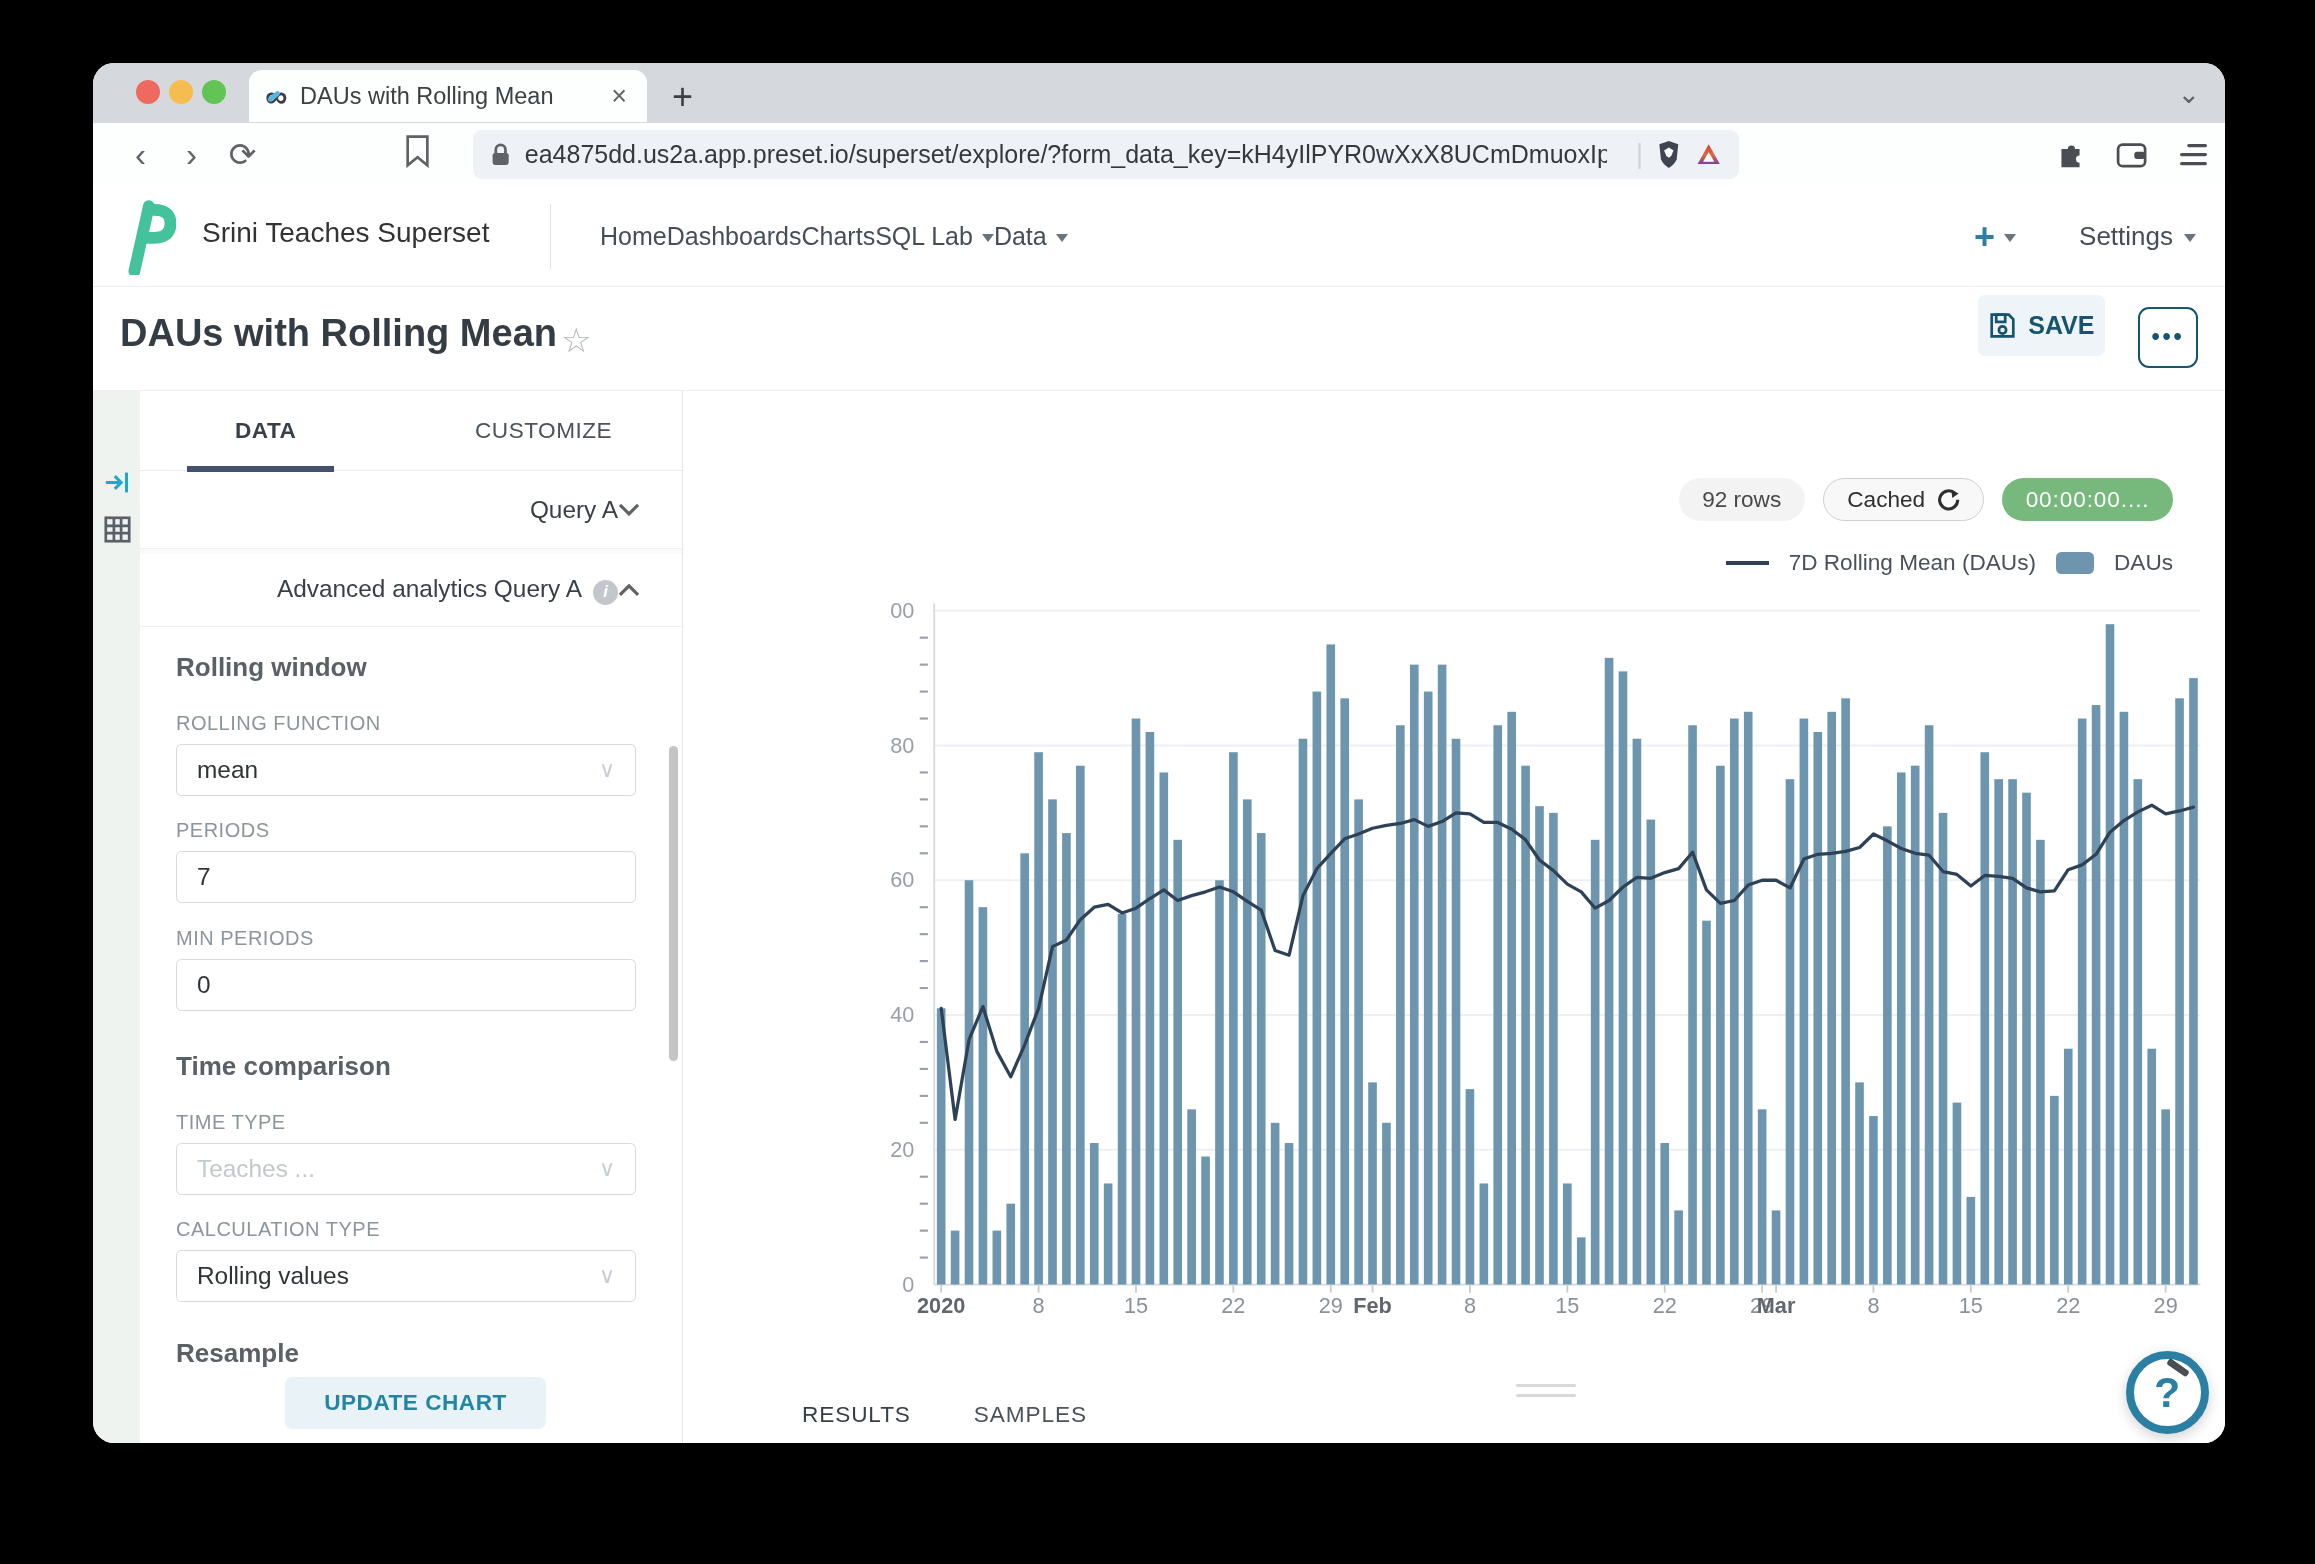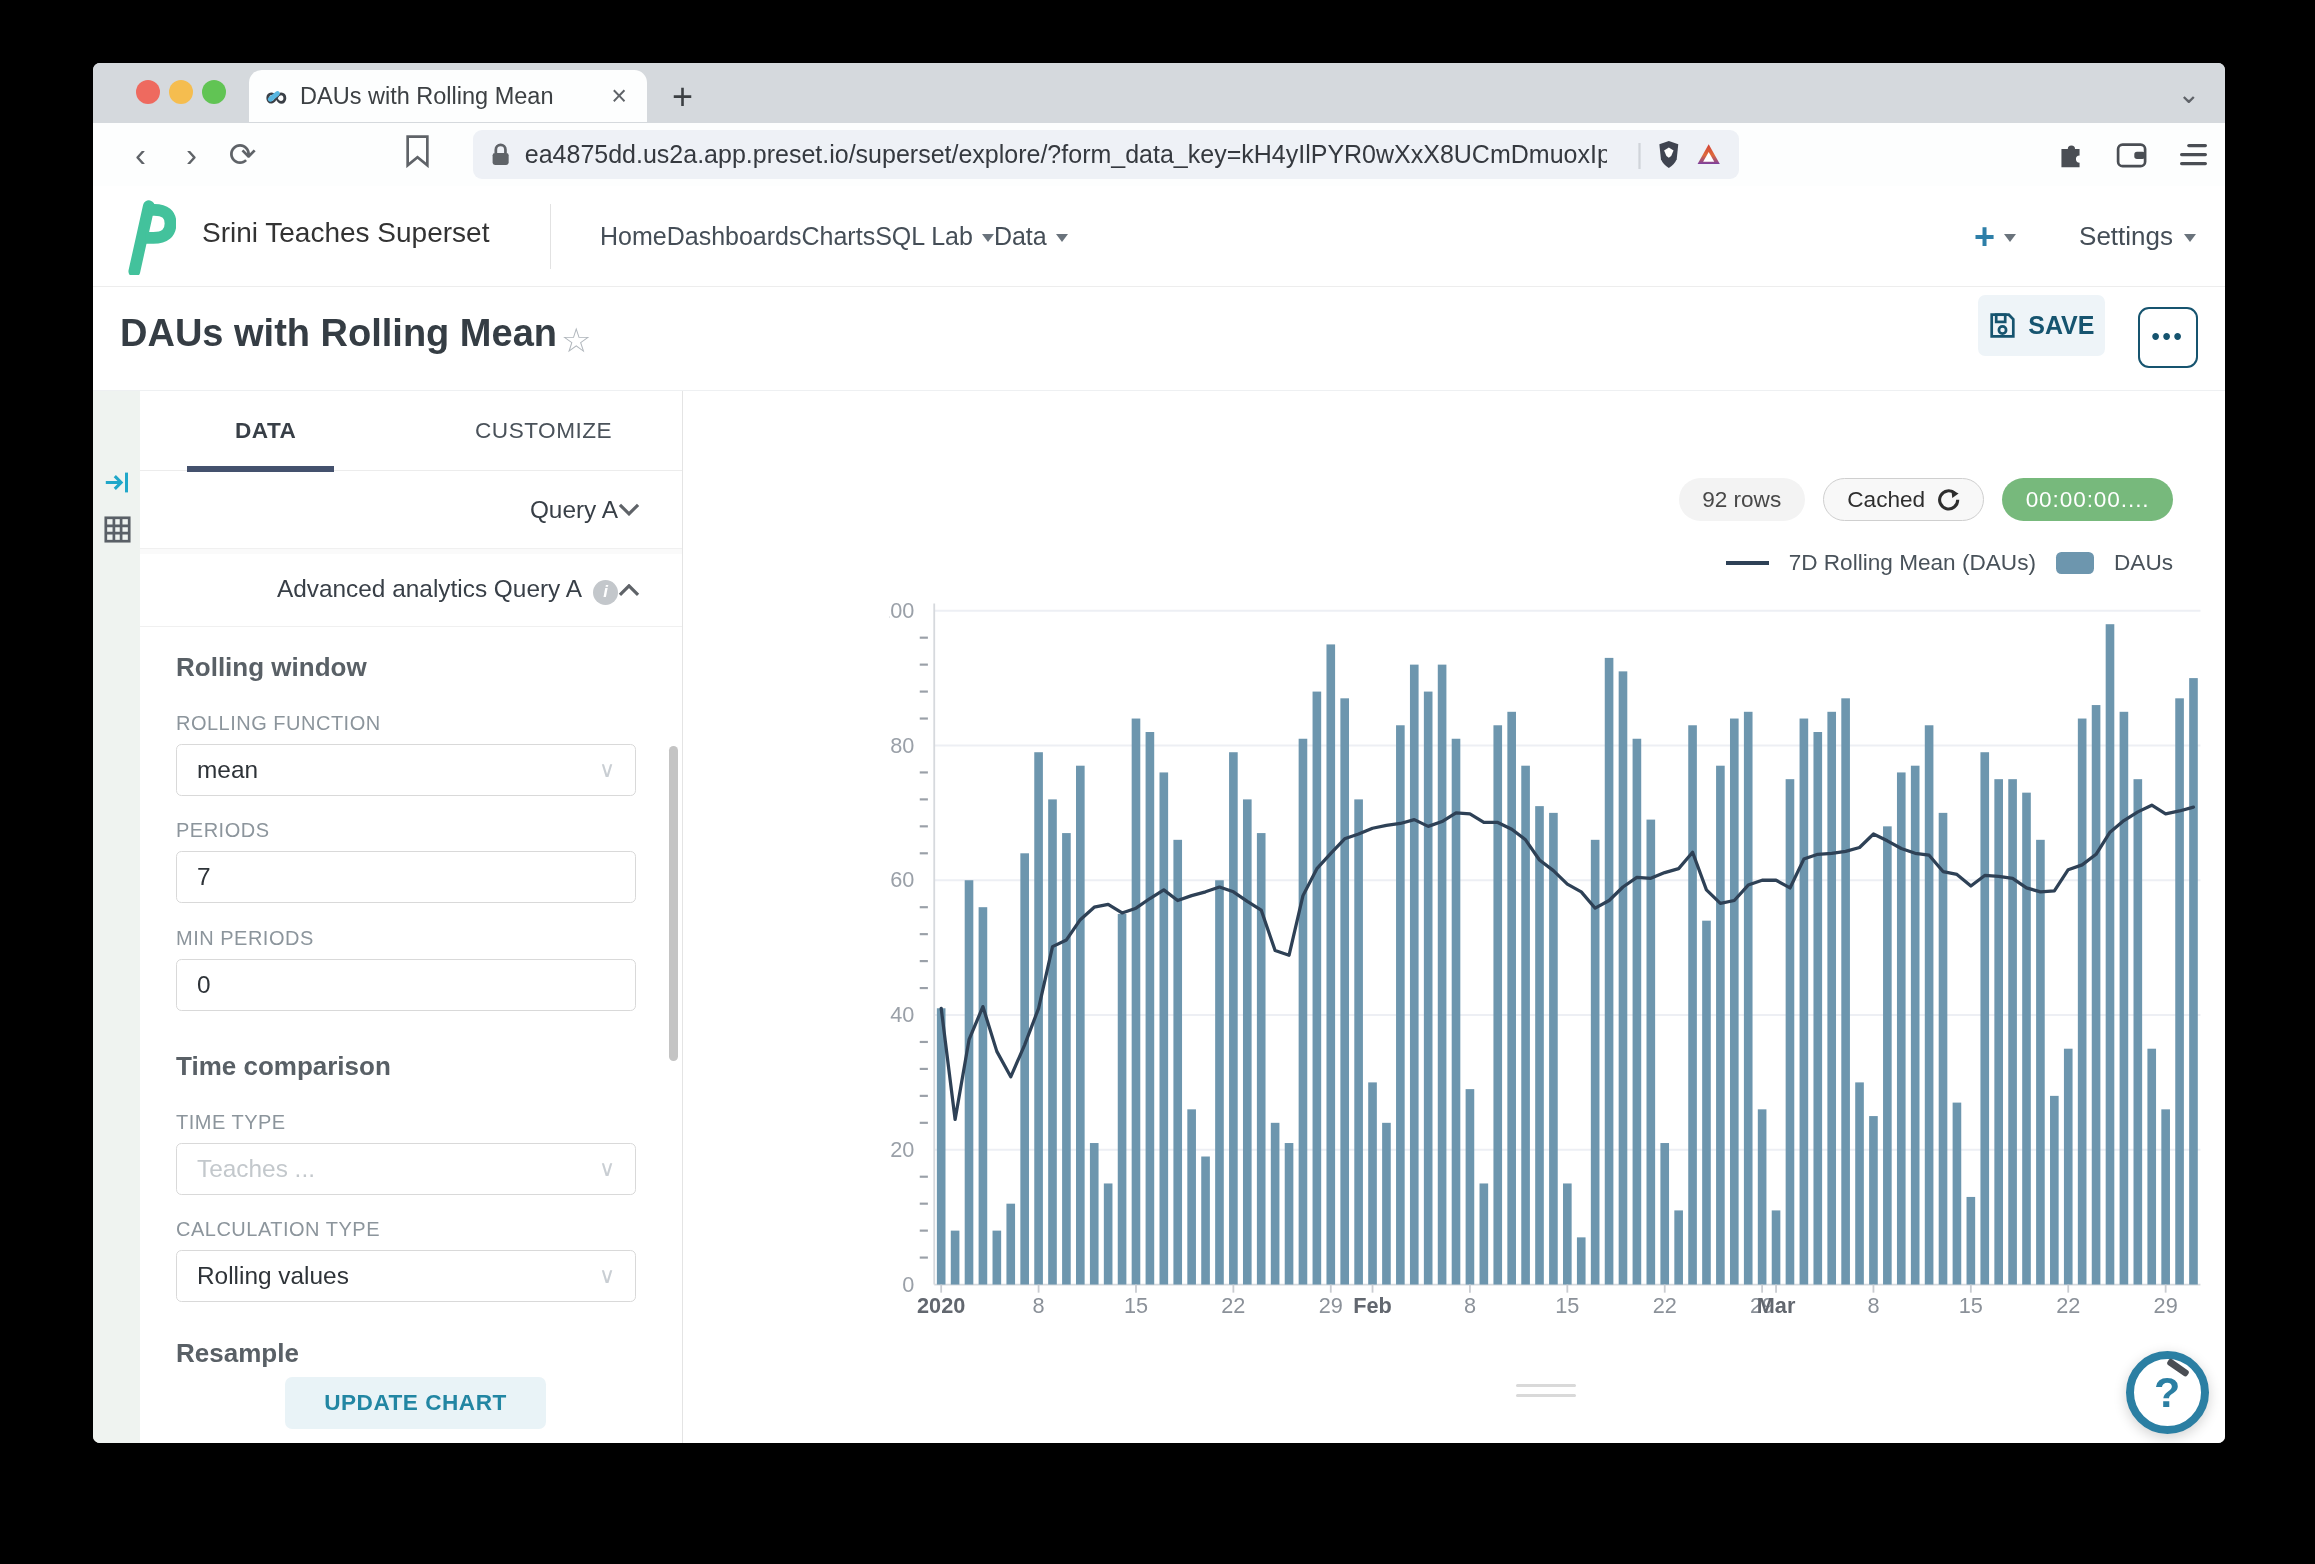--- a/index.html
+++ b/index.html
@@ -1,17 +1,17 @@
 <!DOCTYPE html>
 <html style="font-size:14.5px"><head>
 <meta charset="utf-8">
 <style>
   * { margin:0; padding:0; box-sizing:border-box; }
   html,body { width:2316px; height:1564px; background:#000; font-family:"Liberation Sans","DejaVu Sans",sans-serif; overflow:hidden; }
-  .window { position:absolute; left:93px; top:63px; width:2132px; height:1380px; background:#fff; border-radius:7px; overflow:hidden; box-shadow:0 18px 54px rgba(0,0,0,.6); }
+  .window { position:absolute; left:93px; top:63px; width:2132px; height:1380px; background:#fff; border-radius:21px; overflow:hidden; box-shadow:0 18px 54px rgba(0,0,0,.6); }
 
   
   .tabstrip { position:absolute; left:0; top:0; width:100%; height:60px; background:#d5d9dd; }
   .traffic { position:absolute; top:17px; width:24.4px; height:24.4px; border-radius:50%; }
   .t-red{ left:43px; background:#ee6a5f;} .t-yellow{ left:76px; background:#f5bd4f;} .t-green{ left:109px; background:#61c454;}
   .tab { position:absolute; left:156px; top:7.2px; width:398px; height:52px; background:#fdfefe; border-radius:12.7px 12.7px 0 0; display:flex; align-items:center; padding:0 16.3px; gap:12.7px; }
   .favicon { font-size:31px; font-weight:bold; color:#3a3f46; line-height:1; position:relative; }
   .favicon .fstripe{ position:absolute; left:1.8px; top:13.6px; width:13.6px; height:5.4px; background:#58b6e0; transform:rotate(-38deg); border-radius:2.7px; }
   .tab-title { font-size:23.5px; color:#3c4043; white-space:nowrap; overflow:hidden; flex:1; }
   .tab-close { font-size:27px; color:#5f6368; padding:0 3.6px; }
@@ -456,20 +456,24 @@
           <text x="1303.8461538461538" y="792" text-anchor="middle" font-size="24" fill="#8b9199" font-weight="normal">22</text>
           <line x1="1411.5384615384614" y1="760" x2="1411.5384615384614" y2="769" stroke="#c9ccd1" stroke-width="2"></line>
           <text x="1411.5384615384614" y="792" text-anchor="middle" font-size="24" fill="#8b9199" font-weight="normal">29</text>
         </svg>
 
       <div class="drag-handle">
           <div></div>
           <div></div>
         </div>
 
+      <div class="results-tabs">
+        <span class="rtab rtab-results">RESULTS</span>
+        <span class="rtab rtab-samples">SAMPLES</span>
+      </div>
 
       <div class="help-fab">
         <span class="help-q">?</span>
         <span class="help-pencil"></span>
       </div>
     </div>
   </div>
 </div>
 
 

